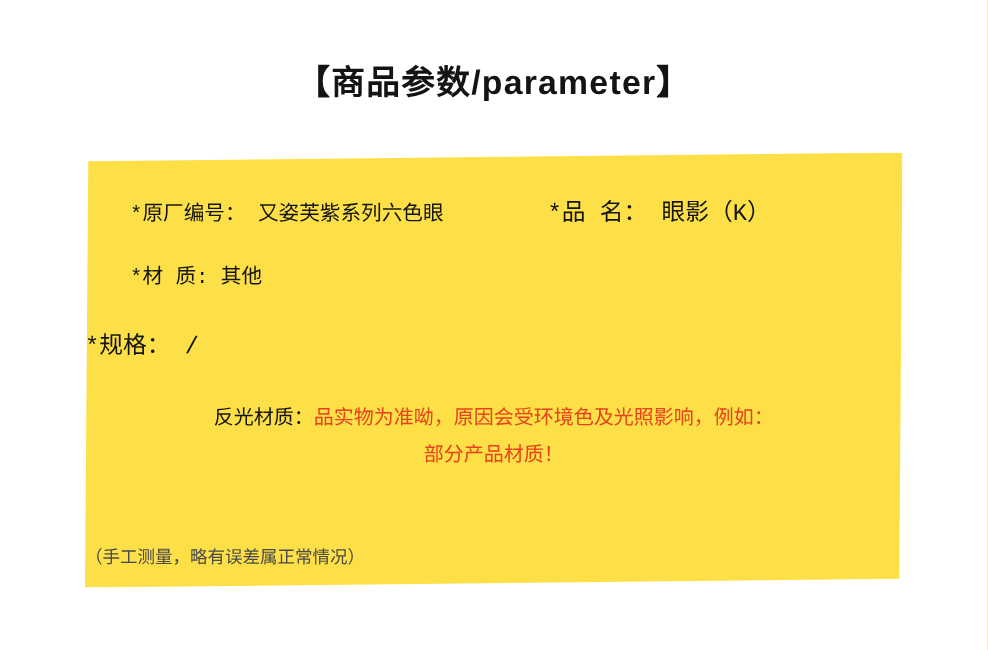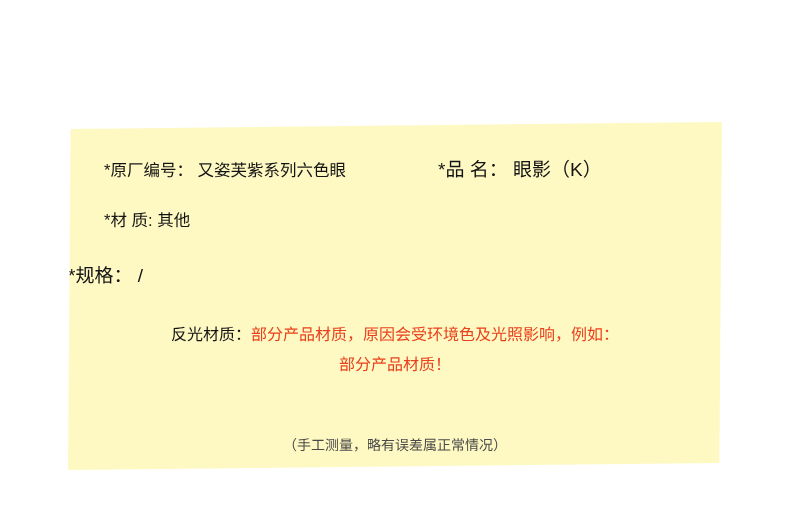--- a/index.html
+++ b/index.html
@@ -28,23 +28,24 @@
     color: #141414;
     padding-top: 50px;
     line-height: 1.2;
   }
   .panel {
     position: absolute;
     left: 68px;
     top: 122px;
     width: 654px;
     height: 348px;
-    background: #fef9c3;
+    background: #fde047;
     
     clip-path: polygon(0.4% 2.0%, 100% 0%, 99.6% 98.0%, 0% 100%);
+    font-family: Liberation Mono, monospace;
   }
   .rows {
     position: absolute;
     left: 0;
     top: 0;
     width: 100%;
   }
   .row {
     display: flex;
     align-items: baseline;
@@ -81,30 +82,30 @@
   }
   .notice-label {
     color: #141414;
     font-weight: normal;
   }
   .footnote {
     position: absolute;
     left: 0;
     top: 312px;
     width: 100%;
-    text-align: center;
     font-size: 14px;
     color: #4a4a4a;
   }
 </style>
 </head>
 <body>
 
 <div class="page">
 
+  <div class="title">【商品参数/parameter】</div>
 
   <div class="panel">
     <div class="rows">
 
       <div class="row r1">
         <div class="cell-left">
           <span>*原厂编号：</span>
           <span>又姿芙紫系列六色眼</span>
         </div>
         <div class="cell-right">
@@ -122,21 +123,21 @@
 
       <div class="row r3">
         <div class="cell-right">
           <span>*规格：</span>
           <span>/</span>
         </div>
       </div>
 
       <div class="notice">
         <div class="notice-line">
-          <span class="notice-label">反光材质：</span><span>部分产品材质，原因会受环境色及光照影响，例如：</span>
+          <span class="notice-label">反光材质：</span><span>品实物为准呦，原因会受环境色及光照影响，例如：</span>
         </div>
         <div class="notice-line">
           <span>部分产品材质！</span>
         </div>
       </div>
 
       <div class="footnote">（手工测量，略有误差属正常情况）</div>
 
     </div>
   </div>

